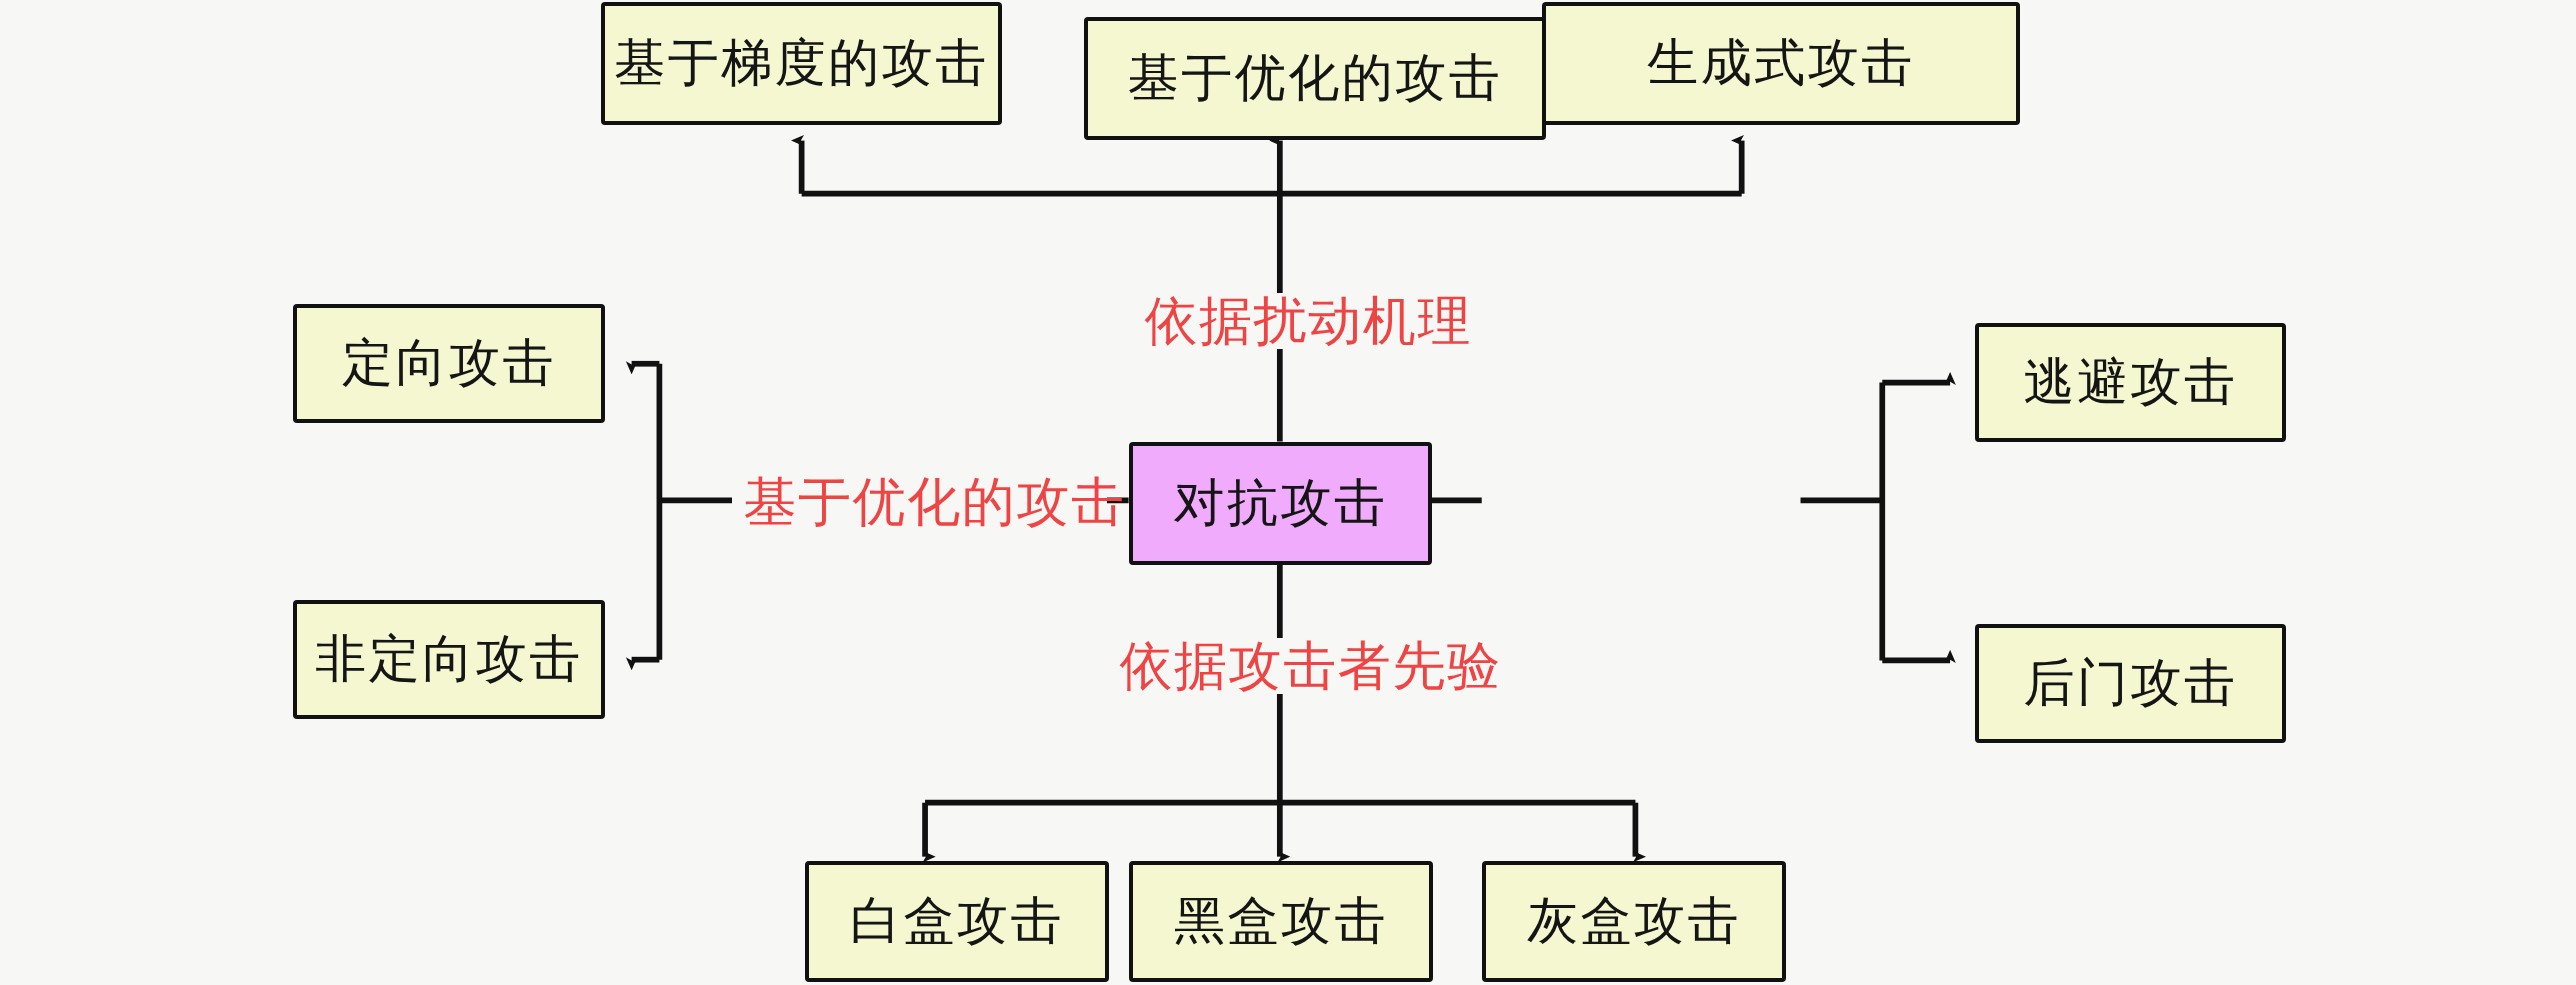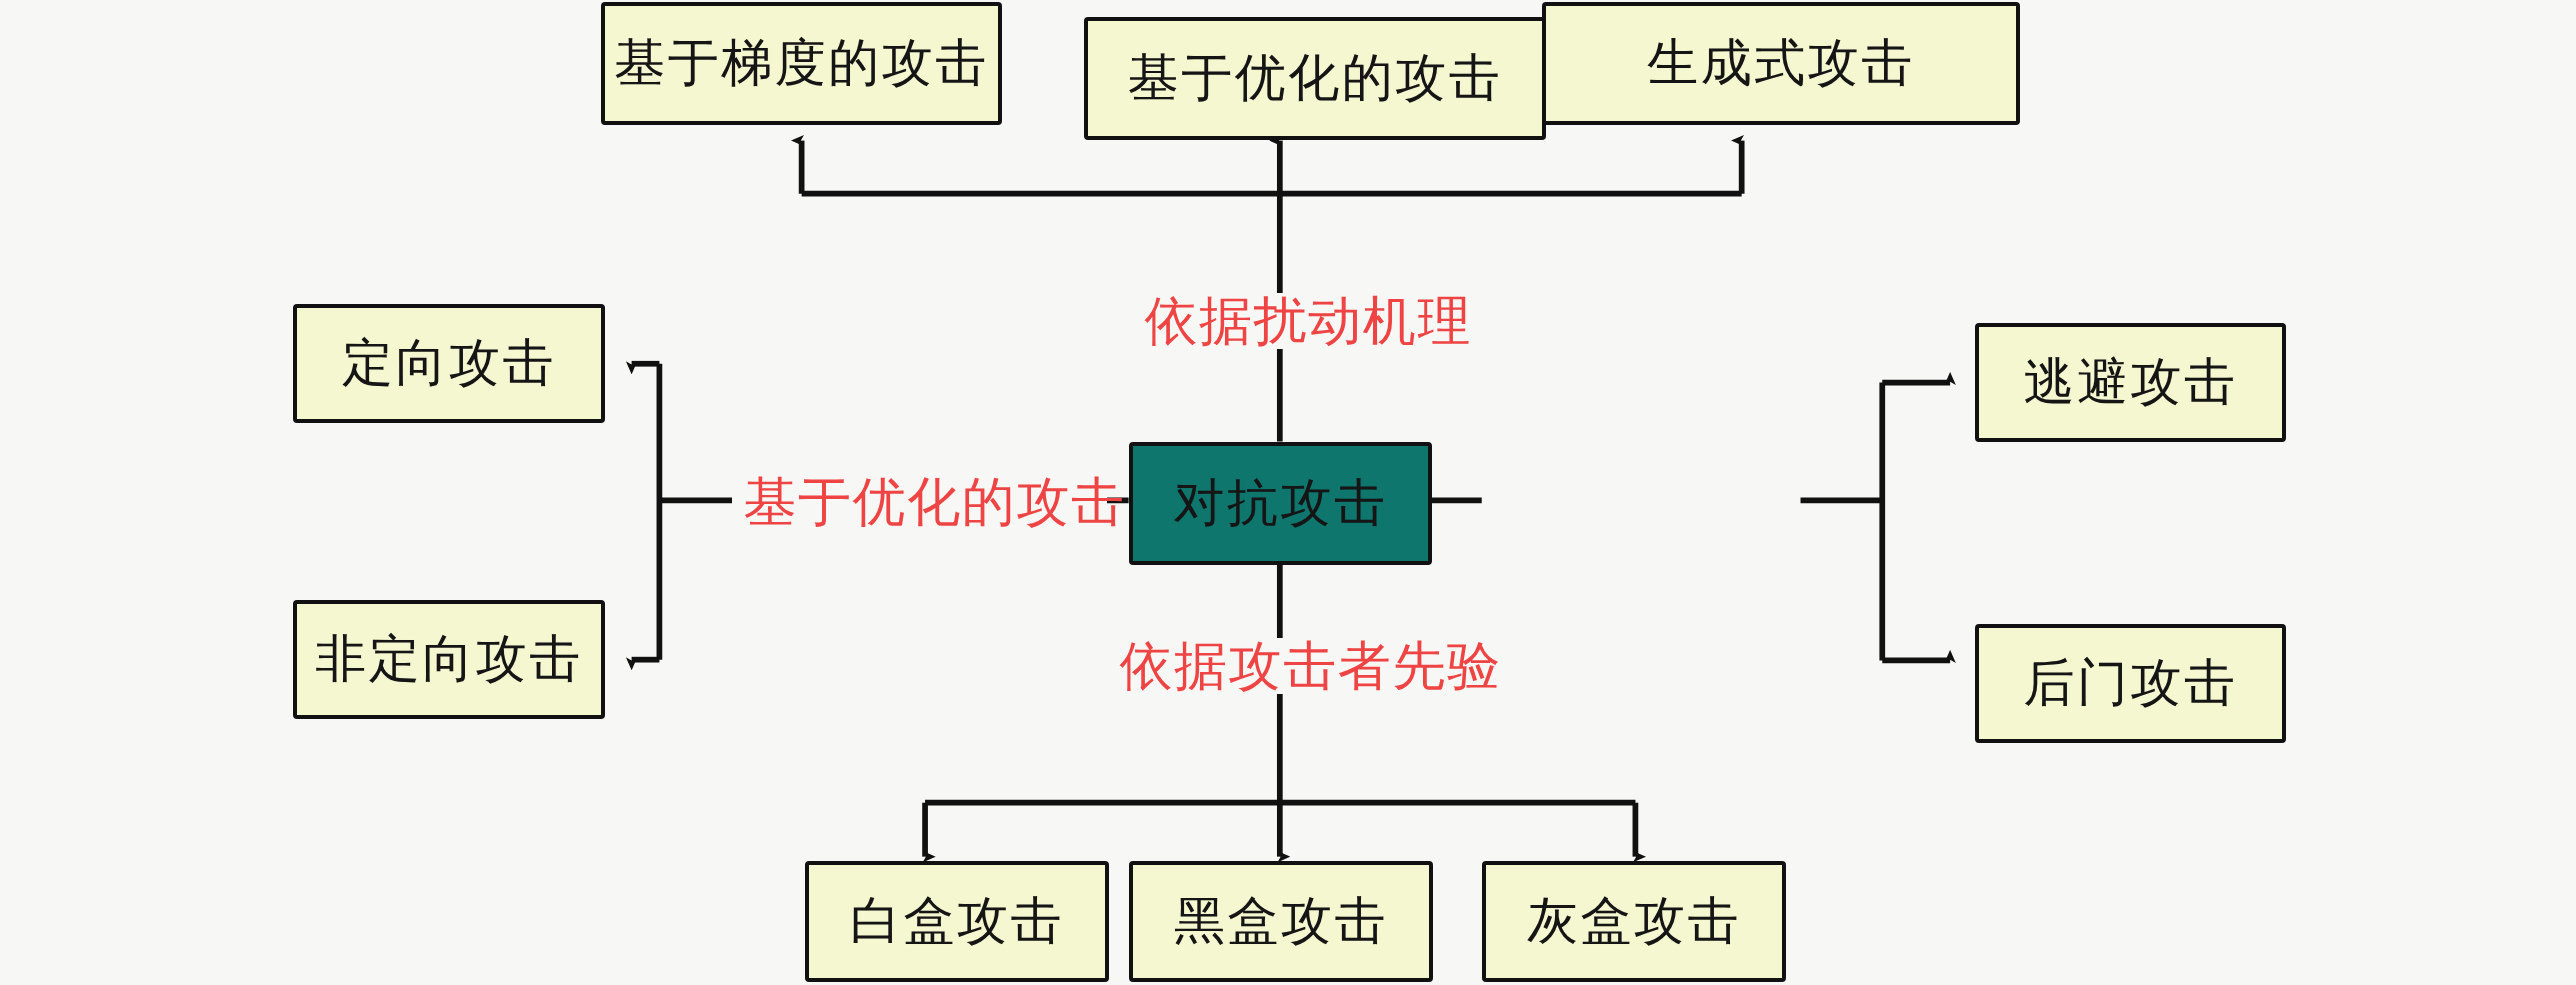--- a/index.html
+++ b/index.html
@@ -35,21 +35,21 @@
     border-radius: 4px;
     background: #f4f7cf;
     color: #151515;
     font-size: 51px;
     line-height: 1;
     letter-spacing: 2.5px;
     white-space: nowrap;
     text-shadow: 0 0 0.8px rgba(0,0,0,0.12);
   }
   .node.root {
-    background: #0f766e;
+    background: #f0abfc;
     border-color: #111111;
   }
   .edge-label {
     position: absolute;
     color: #ef4444;
     font-size: 53px;
     line-height: 1;
     letter-spacing: 1.6px;
     white-space: nowrap;
     background: #f7f7f5;

